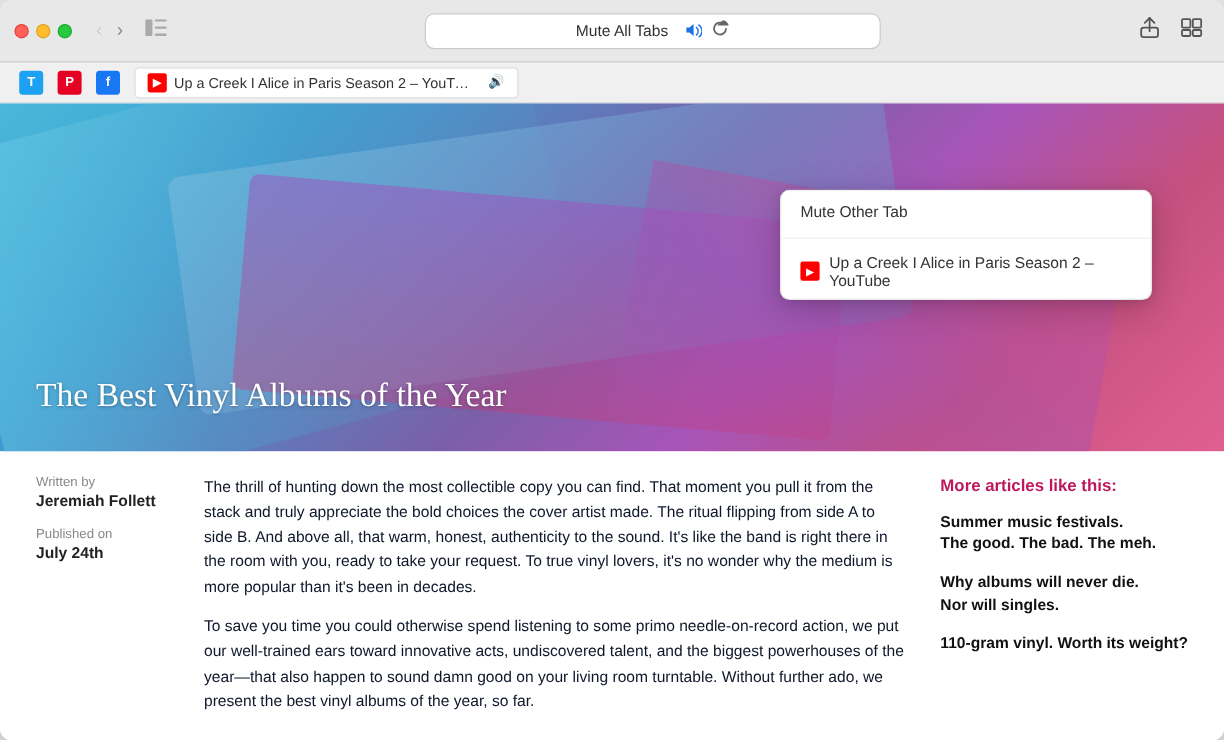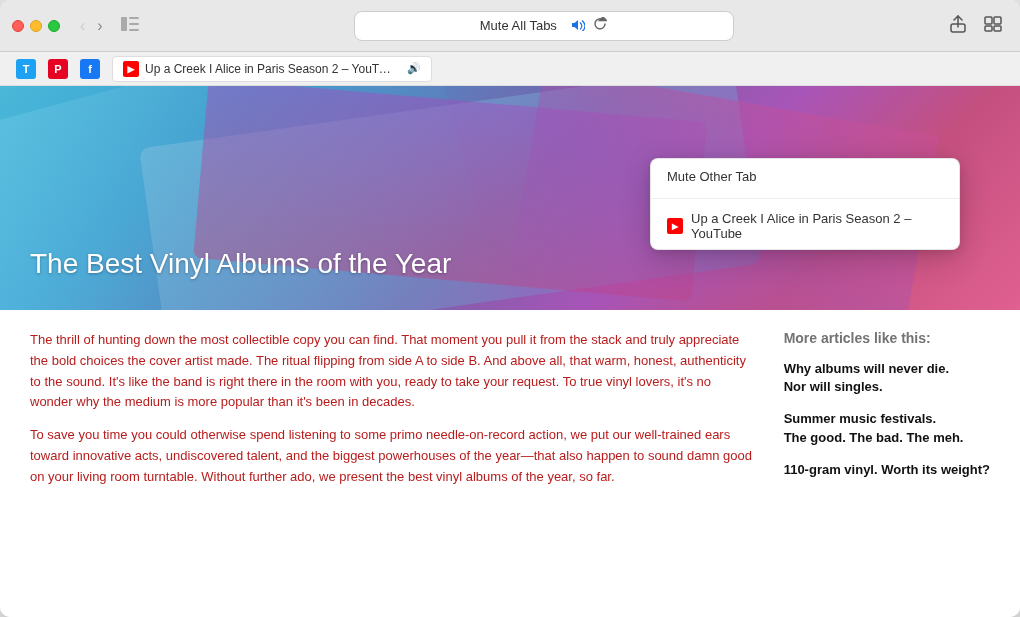--- a/index.html
+++ b/index.html
@@ -191,24 +191,25 @@
     .content-area {
       flex: 1;
       overflow: hidden;
       position: relative;
       background: white;
     }
 
     
     .hero-image {
       width: 100%;
-      height: 224px;
+      height: 290px;
       background: linear-gradient(135deg, #4ab8d8 0%, #3a9fd4 20%, #7b5fa8 50%, #a855b8 65%, #c45080 80%, #e06090 100%);
       position: relative;
       overflow: hidden;
+      font-family: Liberation Serif, serif;
     }
 
     .hero-image::before {
       content: '';
       position: absolute;
       top: -20px;
       left: -30px;
       width: 500px;
       height: 300px;
       background: linear-gradient(120deg, rgba(100,200,230,0.7) 0%, rgba(80,160,200,0.4) 50%, transparent 100%);
@@ -278,35 +279,35 @@
       font-size: 13px;
       font-weight: 600;
       color: #222;
       margin-bottom: 14px;
     }
 
     .article-body {
       flex: 1;
       font-size: 13px;
       line-height: 1.6;
-      color: #b91c1c;
+      color: #0f172a;
     }
     .article-body p {
       margin-bottom: 12px;
     }
 
     .article-sidebar {
       min-width: 200px;
       max-width: 220px;
     }
     .sidebar-title {
       font-size: 14px;
       font-weight: 700;
       margin-bottom: 14px;
-      color: #737373;
+      color: #be185d;
     }
     .sidebar-article {
       margin-bottom: 14px;
     }
     .sidebar-article-title {
       font-size: 13px;
       font-weight: 700;
       line-height: 1.4;
       color: #111;
     }
@@ -463,33 +464,39 @@
   <div class="content-area">
 
     <div class="hero-image">
       <div class="hero-shape1"></div>
       <div class="hero-shape2"></div>
       <h1 class="hero-text">The Best Vinyl Albums of the Year</h1>
     </div>
 
     <div class="article-area">
 
+      <div class="article-meta">
+        <div class="meta-label">Written by</div>
+        <div class="meta-value">Jeremiah Follett</div>
+        <div class="meta-label">Published on</div>
+        <div class="meta-value">July 24th</div>
+      </div>
 
       <div class="article-body">
         <p>The thrill of hunting down the most collectible copy you can find. That moment you pull it from the stack and truly appreciate the bold choices the cover artist made. The ritual flipping from side A to side B. And above all, that warm, honest, authenticity to the sound. It's like the band is right there in the room with you, ready to take your request. To true vinyl lovers, it's no wonder why the medium is more popular than it's been in decades.</p>
         <p>To save you time you could otherwise spend listening to some primo needle-on-record action, we put our well-trained ears toward innovative acts, undiscovered talent, and the biggest powerhouses of the year—that also happen to sound damn good on your living room turntable. Without further ado, we present the best vinyl albums of the year, so far.</p>
       </div>
 
       <div class="article-sidebar">
         <div class="sidebar-title">More articles like this:</div>
         <div class="sidebar-article">
-          <div class="sidebar-article-title">Why albums will never die.<br>Nor will singles.</div>
+          <div class="sidebar-article-title">Summer music festivals.<br>The good. The bad. The meh.</div>
         </div>
         <div class="sidebar-article">
-          <div class="sidebar-article-title">Summer music festivals.<br>The good. The bad. The meh.</div>
+          <div class="sidebar-article-title">Why albums will never die.<br>Nor will singles.</div>
         </div>
         <div class="sidebar-article">
           <div class="sidebar-article-title">110-gram vinyl. Worth its weight?</div>
         </div>
       </div>
     </div>
 
     <div class="dropdown-overlay">
       <div class="dropdown-menu">
         <div class="dropdown-item active">

